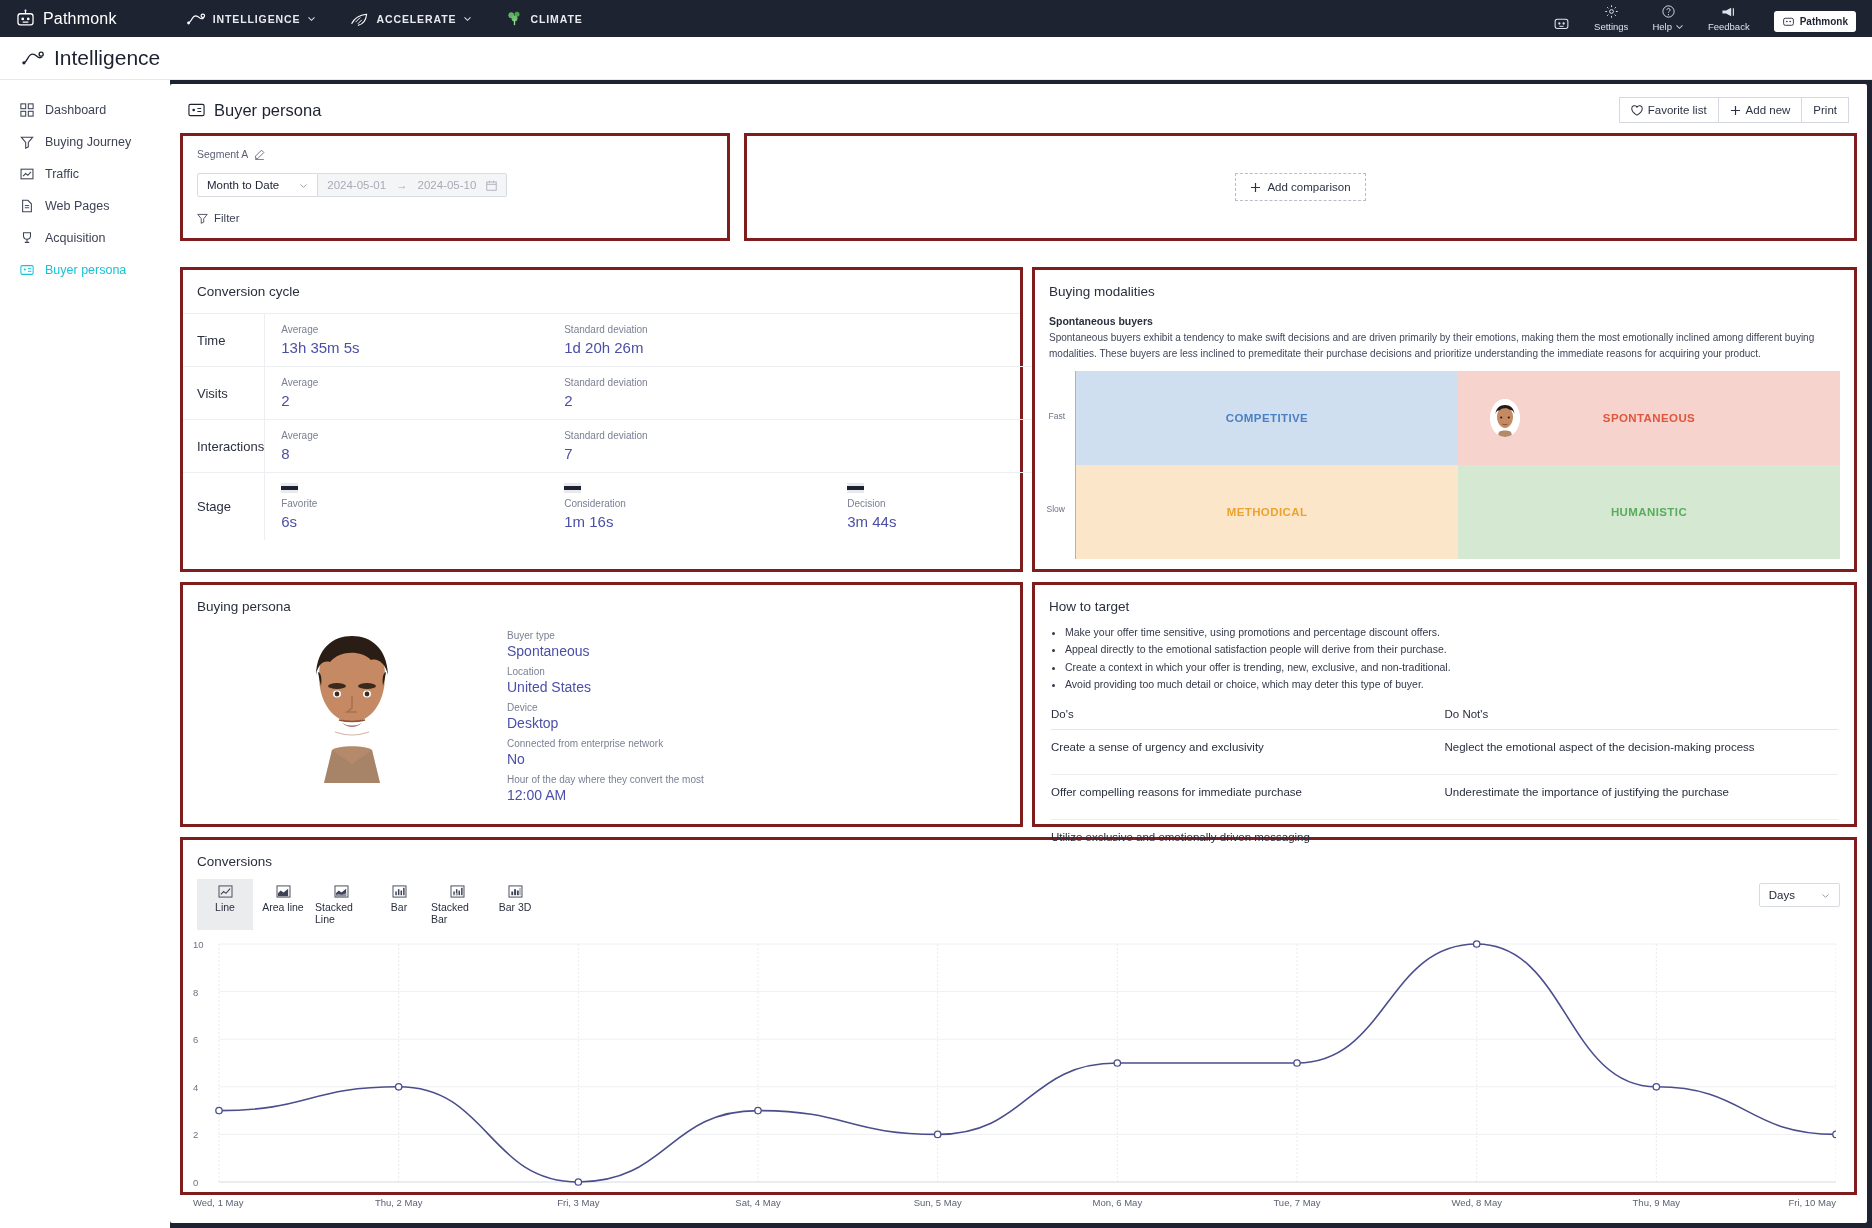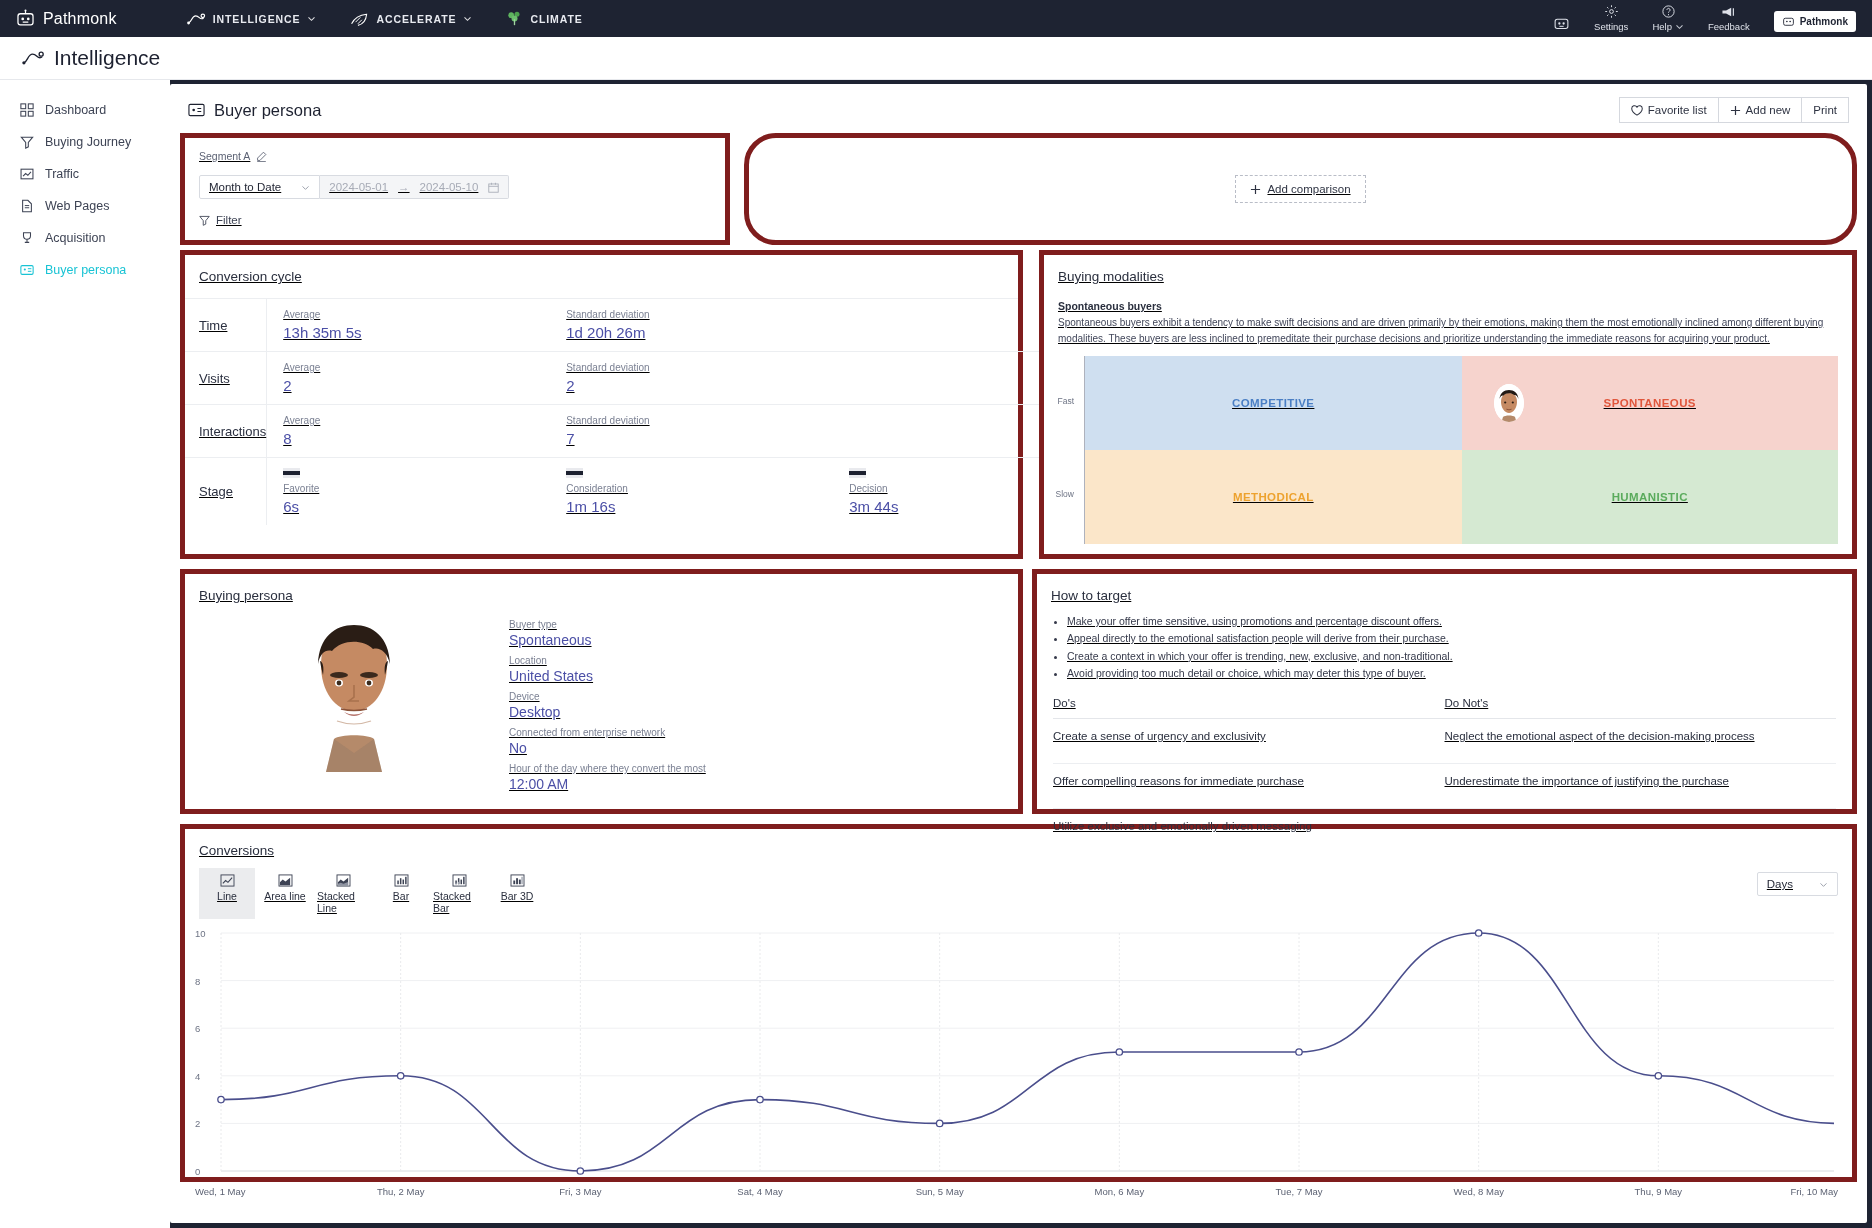--- a/index.html
+++ b/index.html
@@ -51,37 +51,37 @@
   .panel-title { display: flex; align-items: center; gap: 9px; padding: 4px 8px 10px 8px; }
   .panel-title .t { font-size: 16.5px; color: #1d2130; }
   .head-actions { margin-left: auto; display: flex; }
   .btn { border: 1px solid #d5d8de; background: #fff; font-size: 11.5px; color: #2e3342;
          padding: 6px 11px; cursor: pointer; display: flex; align-items: center; gap: 5px;
          font-family: inherit; }
   .btn + .btn { border-left: none; }
 
   
   .filter-row { display: flex; gap: 14px; }
-  .card { border: 5px solid #7f1d1d; background: #fff; text-decoration: underline; }
+  .card { border: 3px solid #7f1d1d; background: #fff; }
   .seg-card { width: 550px; padding: 12px 14px 14px 14px; }
   .seg-label { font-size: 10.5px; color: #5b6173; display: flex; align-items: center; gap: 6px; }
   .seg-controls { margin-top: 13px; display: flex; align-items: stretch; }
   .sel-box { border: 1px solid #d8dbe1; border-radius: 2px 0 0 2px; padding: 5px 9px; font-size: 11.5px;
              color: #242836; display: flex; align-items: center; gap: 20px; cursor: pointer; background:#fff;}
   .date-box { border: 1px solid #d8dbe1; border-left: none; border-radius: 0 2px 2px 0; background: #f4f5f7;
               padding: 5px 9px; font-size: 11.5px; color: #a7abb6; display: flex; align-items: center;
               gap: 10px; cursor: pointer; }
   .filter-btn { margin-top: 15px; font-size: 11.5px; color: #3d4354; display: flex; align-items: center;
                 gap: 6px; cursor: pointer; width: max-content; }
-  .comp-card { flex: 1; display: flex; align-items: center; justify-content: center; border-radius: 32px; }
+  .comp-card { flex: 1; display: flex; align-items: center; justify-content: center; }
   .add-comp { border: 1px dashed #b9bdc7; background: #fff; padding: 7px 14px; font-size: 11.5px;
               color: #2e3342; cursor: pointer; display: flex; align-items: center; gap: 6px; }
 
   
-  .row2 { display: flex; gap: 16px; margin-top: 5px; }
+  .row2 { display: flex; gap: 9px; margin-top: 26px; }
   .cycle-card { width: 843px; }
   .mod-card { flex: 1; }
   .card-h { font-size: 13.5px; color: #2a2f3e; padding: 14px 14px; border-bottom: 1px solid #eceef1; }
 
   table.cycle { width: 100%; border-collapse: collapse; }
   table.cycle td { border-bottom: 1px solid #eceef1; vertical-align: middle; }
   table.cycle tr:last-child td { border-bottom: none; }
   .c-name { width: 205px; padding: 14px 0 14px 14px; font-size: 13px; color: #2b3040;
             border-right: 1px solid #eceef1; }
   .c-stats { padding: 10px 0 10px 0; }

